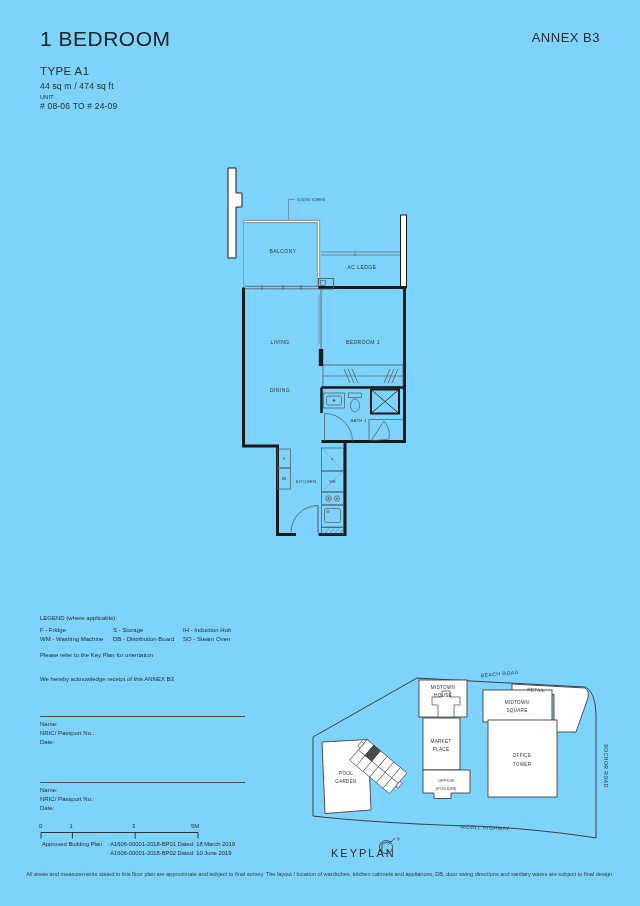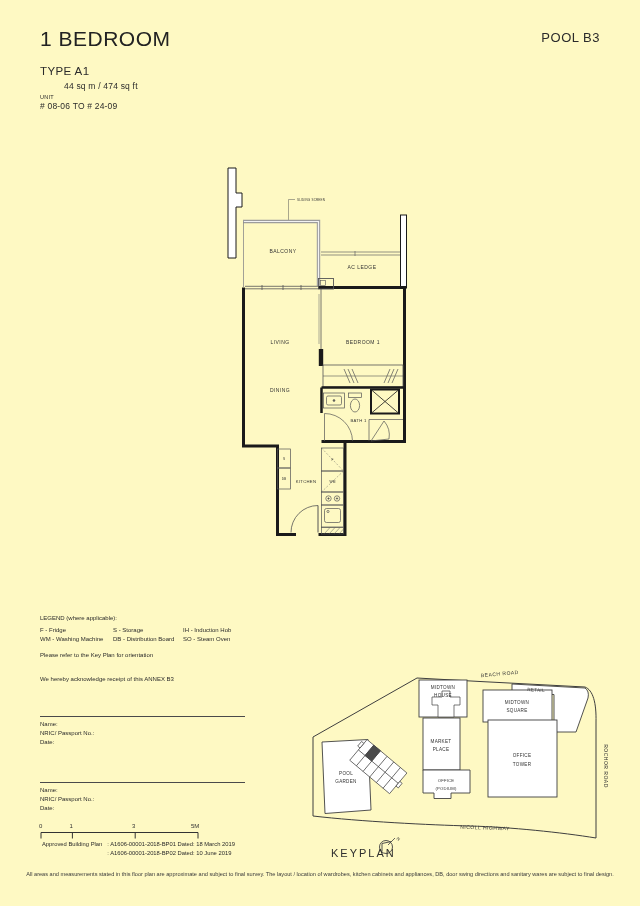--- a/index.html
+++ b/index.html
@@ -1,26 +1,26 @@
 <!DOCTYPE html>
 <html><head>
 <meta charset="utf-8">
 <style>
   * { margin:0; padding:0; box-sizing:border-box; }
   html,body { background:#ffffff; }
   .page {
-    position:relative; width:640px; height:906px; background:#fef9c3;
+    position:relative; width:640px; height:906px; background:#7dd3fc;
     font-family:"Liberation Sans", sans-serif; color:#2b2b2b; overflow:hidden;
   }
   .abs { position:absolute; }
 
   
   .title { font-size:21px; letter-spacing:.5px; color:#222; }
   .subtitle { font-size:11.5px; letter-spacing:.4px; margin-top:14px; }
-  .area { font-size:8.5px; letter-spacing:.2px; margin-top:4px;margin-left:24px; }
+  .area { font-size:8.5px; letter-spacing:.2px; margin-top:4px; }
   .unit-label { font-size:5.5px; letter-spacing:.3px; margin-top:3px; }
   .unit-range { font-size:8.5px; letter-spacing:.2px; margin-top:1px; }
   .annex { font-size:13px; letter-spacing:.5px; }
 
   
   .legend { font-size:6px; line-height:9px; }
   .legend-title { margin-bottom:3px; }
   .legend-grid { display:grid; grid-template-columns:73px 70px auto; column-gap:0; row-gap:0; }
   .note { font-size:6px; }
 
@@ -49,21 +49,21 @@
 
 <div class="page">
 
   <div class="abs" style="left:40px; top:27px;">
     <div class="title">1 BEDROOM</div>
     <div class="subtitle">TYPE A1</div>
     <div class="area">44 sq m / 474 sq ft</div>
     <div class="unit-label">UNIT</div>
     <div class="unit-range"># 08-06 TO # 24-09</div>
   </div>
-  <div class="abs annex" style="right:40px; top:30px;">POOL B3</div>
+  <div class="abs annex" style="right:40px; top:30px;">ANNEX B3</div>
 
   <svg class="abs" style="left:200px; top:160px;" width="240" height="400" viewBox="200 160 240 400">
 
     <g>
       <polyline points="295,199.5 288.5,199.5 288.5,220" fill="none" stroke="#555" stroke-width="0.5"></polyline>
       <text class="anno-lbl" x="297" y="201">SLIDING SCREEN</text>
     </g>
 
     <g>
       <path d="M243,221.5 H318.5 V286" fill="none" stroke="#9c9c9c" stroke-width="3.4"></path>

